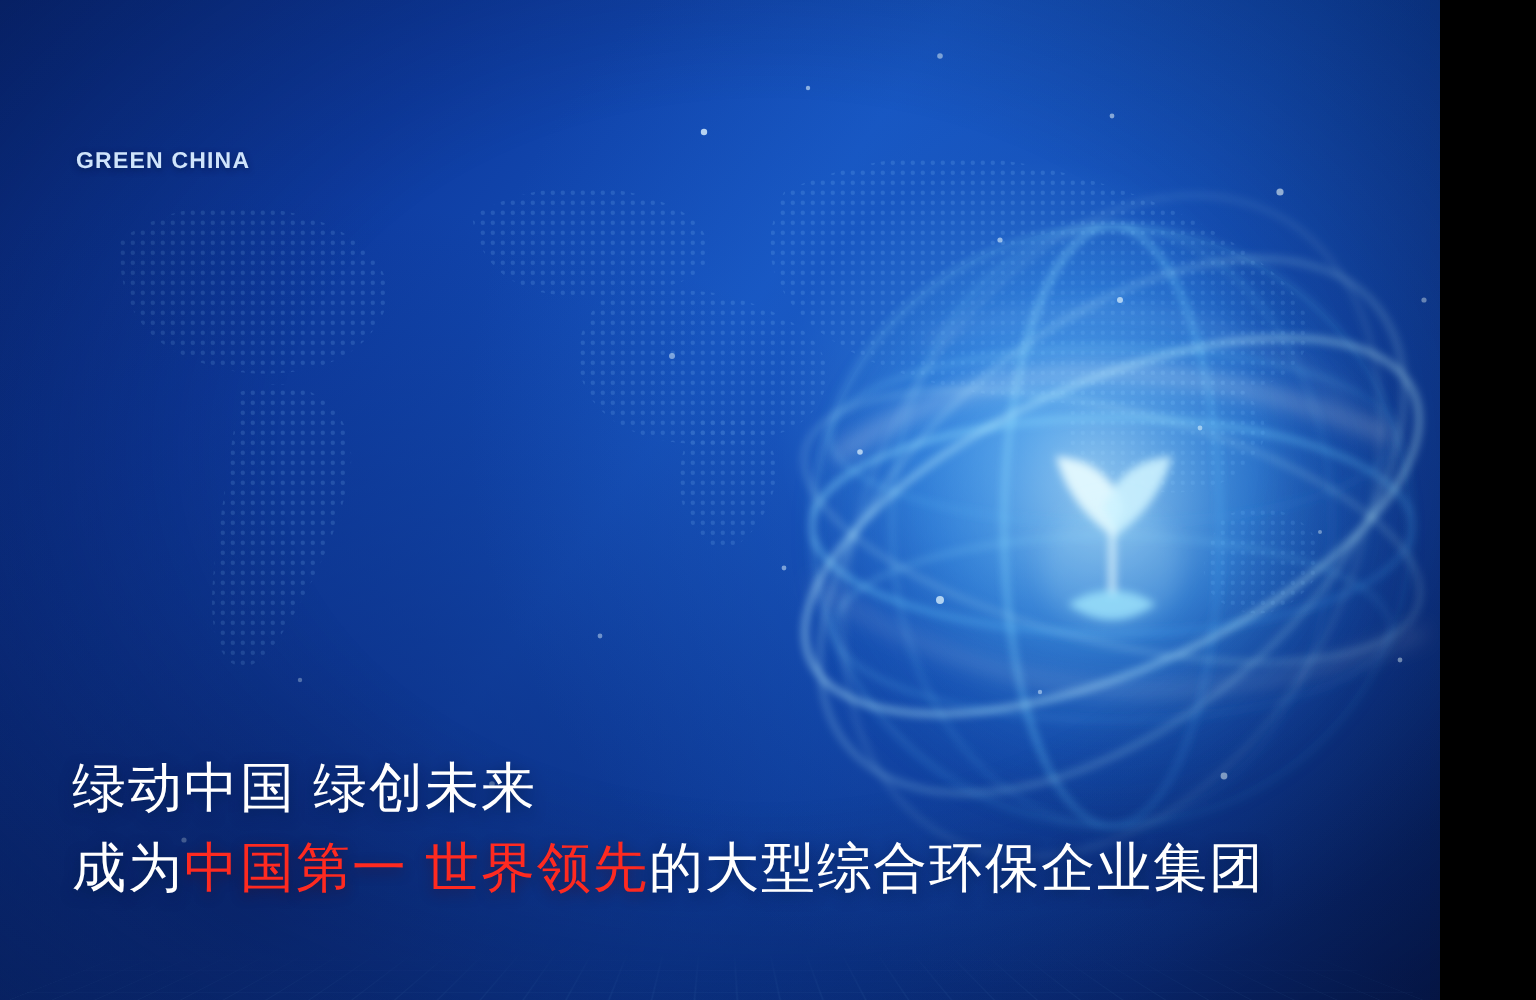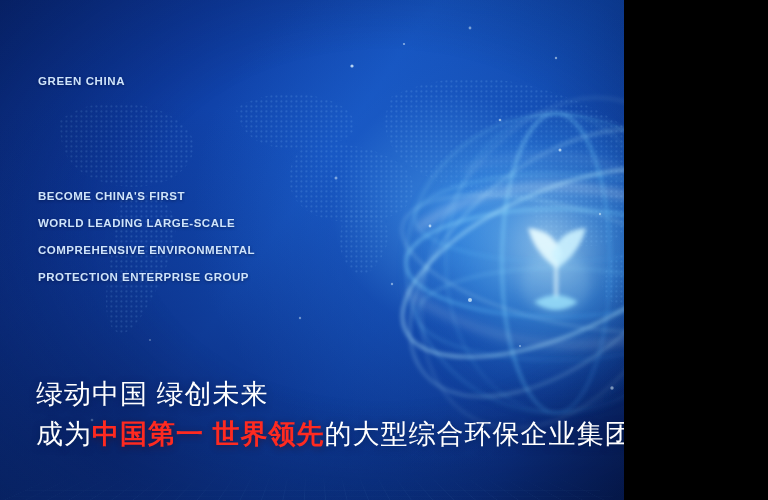--- a/index.html
+++ b/index.html
@@ -2,21 +2,21 @@
 <html><head>
 <meta charset="utf-8">
 <style>
   html, body {
     margin: 0;
     padding: 0;
     background: #000;
   }
   .stage {
     position: relative;
-    width: 624px;
+    width: 720px;
     height: 500px;
     overflow: hidden;
     font-family: "Liberation Sans", sans-serif;
     background:
       radial-gradient(circle at 72% 42%, rgba(90,180,255,0.55) 0%, rgba(40,110,220,0.25) 22%, rgba(10,50,150,0.0) 48%),
       radial-gradient(ellipse at 18% 88%, rgba(10,40,120,0.9) 0%, rgba(8,30,95,0.0) 55%),
       linear-gradient(125deg, #0a2d86 0%, #0e3ba0 22%, #1452bd 45%, #0f47ab 62%, #0b2f80 85%, #071c54 100%);
   }
 
   
@@ -114,21 +114,21 @@
   .cn-line2 {
     font-size: 27px;
     font-weight: normal;
     letter-spacing: 1px;
     line-height: 40px;
     color: #ffffff;
     text-shadow: 0 2px 7px rgba(0,25,70,0.7);
   }
   .cn-line2 .hl {
     color: #ff2a20;
-    font-weight: bold;
+    font-weight: normal;
     text-shadow: 0 2px 7px rgba(60,0,0,0.45);
     text-align: right;
   }
   .cn-line2 .seg {
     color: #ffffff;
   }
 </style>
 </head>
 <body>
 
@@ -235,26 +235,20 @@
       <circle cx="660" cy="266" r="1.0" fill-opacity="0.45"></circle>
     </g>
   </svg>
 
   <div class="vignette"></div>
 
   <div class="eng-top">
     <div class="line">GREEN CHINA</div>
   </div>
 
-  <div class="eng-mid">
-    <div class="line">BECOME CHINA'S FIRST</div>
-    <div class="line">WORLD LEADING LARGE-SCALE</div>
-    <div class="line">COMPREHENSIVE ENVIRONMENTAL</div>
-    <div class="line">PROTECTION ENTERPRISE GROUP</div>
-  </div>
 
   <div class="cn-block">
     <div class="cn-line1">绿动中国 绿创未来</div>
     <div class="cn-line2">
       <span class="seg">成为</span><span class="hl">中国第一 世界领先</span><span class="seg">的大型综合环保企业集团</span>
     </div>
   </div>
 
 </div>
 

